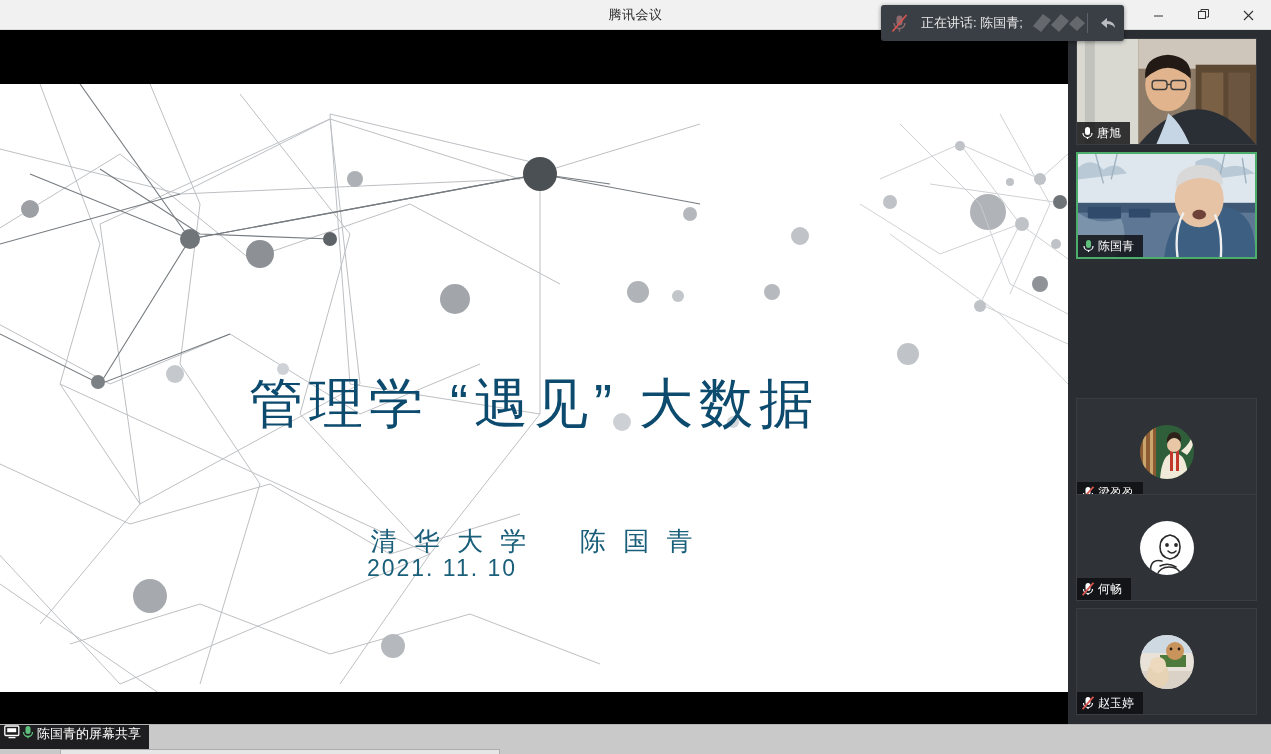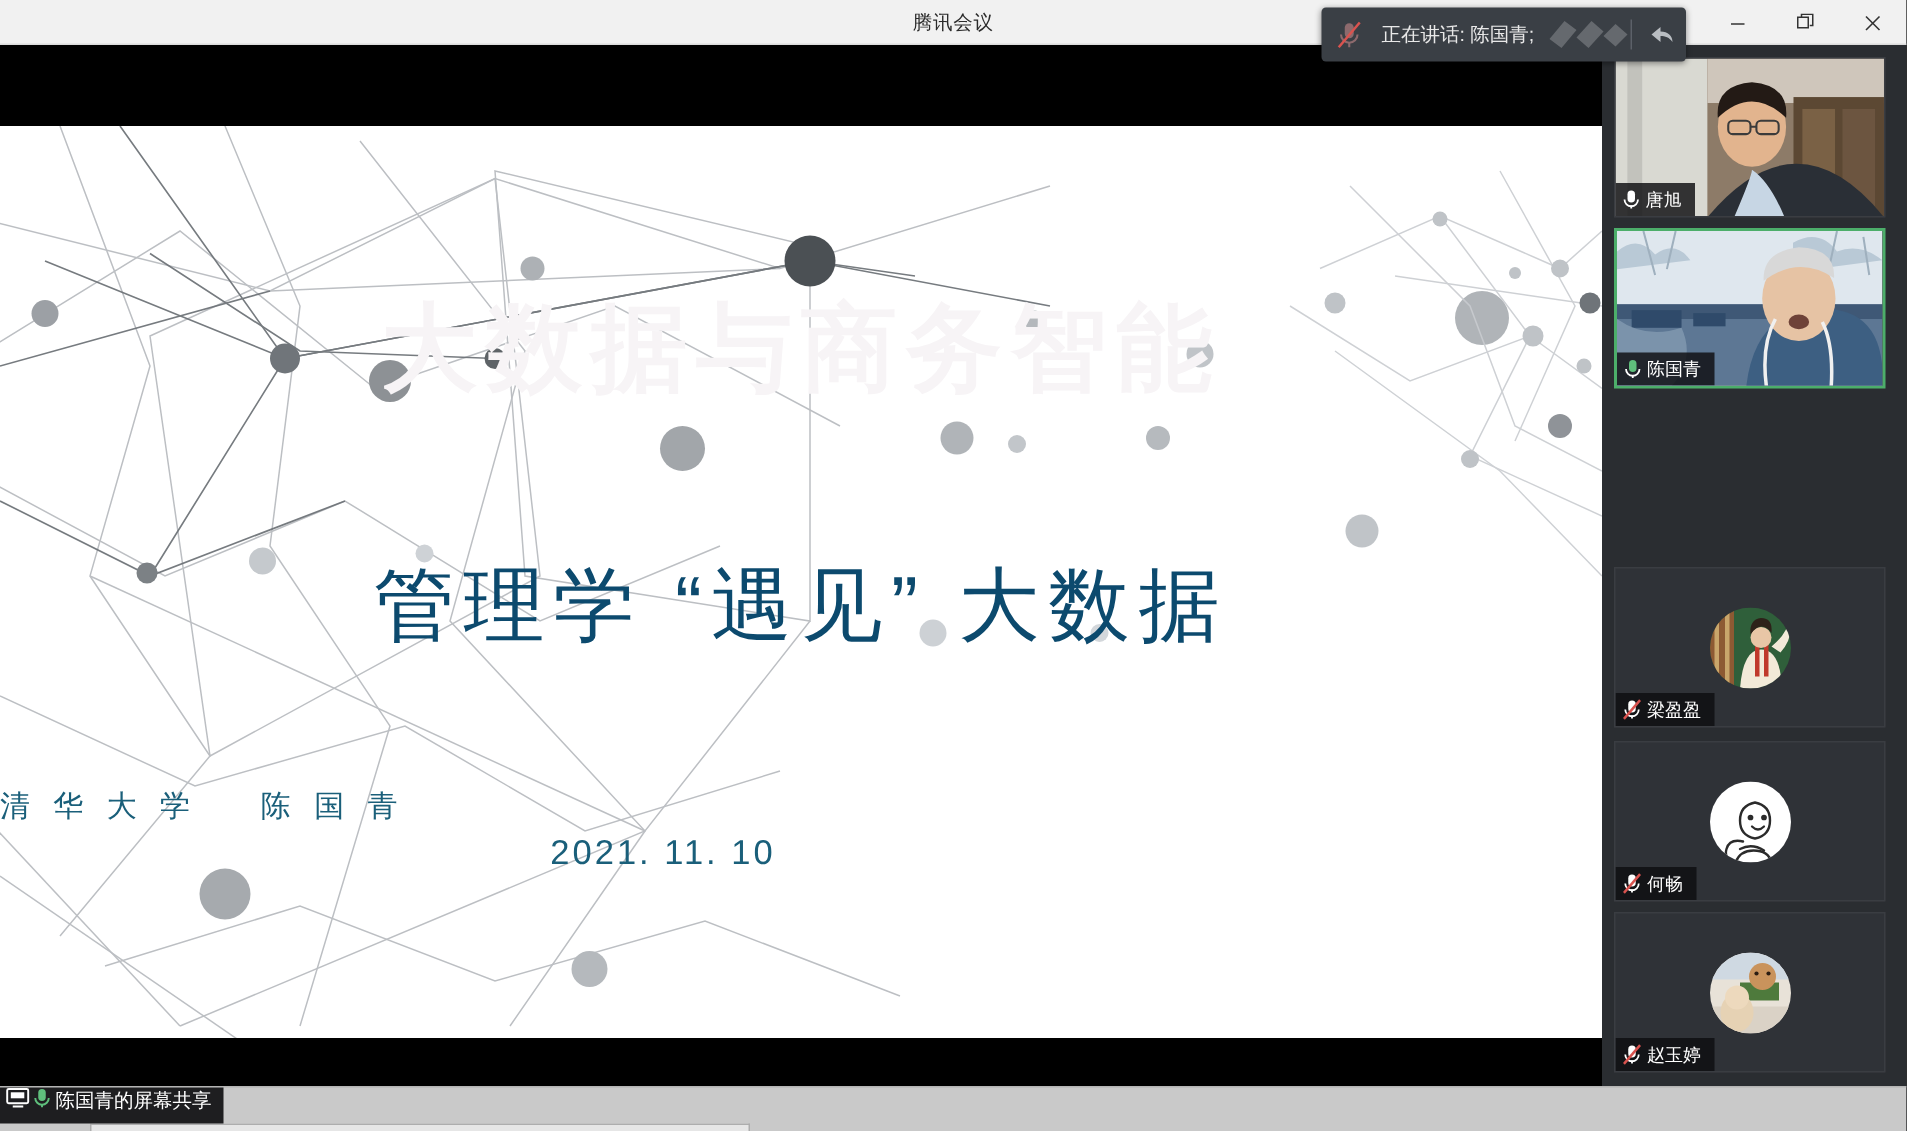--- a/index.html
+++ b/index.html
@@ -109,21 +109,22 @@
     position: absolute; left: 0; top: 284px;
     width: 1068px;
     text-align: center;
     font-size: 54px;
     letter-spacing: 6px;
     white-space: nowrap;
   }
   .slide-sub1 {
     position: absolute; left: 0; top: 440px;
     width: 1068px;
-    font-size: 20px;
+    text-align: center;
+    font-size: 26px;
     letter-spacing: 5px;
     white-space: pre;
   }
   .slide-sub2 {
     position: absolute; left: 0; top: 471px;
     width: 884px;
     text-align: center;
     font-size: 23px;
     letter-spacing: 2px;
     white-space: nowrap;
@@ -301,21 +302,20 @@
           <circle cx="1010" cy="98" r="4"></circle>
             <circle cx="1040" cy="95" r="6"></circle>
           <circle cx="1022" cy="140" r="7"></circle>
             <circle cx="1056" cy="160" r="5"></circle>
           <circle cx="980" cy="222" r="6"></circle>
             <circle cx="1040" cy="200" r="8" fill="#8f9398"></circle>
           <circle cx="1060" cy="118" r="7" fill="#6f7479"></circle>
         </g>
       </svg>
 
-      <div class="slide-watermark">大数据与商务智能</div>
       <div class="slide-title" id="slide-title" style="color: #0c4a6e;">管理学 “遇见” 大数据</div>
       <div class="slide-sub1" id="slide-sub1" style="color: rgb(26, 95, 122);">清 华 大 学    陈 国 青</div>
       <div class="slide-sub2" id="slide-sub2" style="color: rgb(26, 95, 122);">2021. 11. 10</div>
     </div>
   </div>
 
   <div class="speak-bar">
     <div class="mic-wrap">
       <svg width="17" height="19" viewBox="0 0 17 19">
         <g fill="#8d6a6d">
@@ -405,21 +405,21 @@
         <svg width="11" height="14" viewBox="0 0 11 14">
           <rect x="3" y="1" width="5" height="8" rx="2.5" fill="#5fbf7c"></rect>
           <path d="M1 7 a4.5 4.5 0 0 0 9 0" fill="none" stroke="#ffffff" stroke-width="1.2"></path>
           <line x1="5.5" y1="11" x2="5.5" y2="13" stroke="#ffffff" stroke-width="1.2"></line>
         </svg>
         <span class="chip-text">陈国青</span>
       </div>
     </div>
 
 
-    <div class="tile" style="top:348px">
+    <div class="tile" style="top:368px">
       <div class="tile-avatar">
         <svg width="54" height="54" viewBox="0 0 54 54">
           <rect width="54" height="54" fill="#2f5f3a"></rect>
           <rect x="0" y="0" width="16" height="54" fill="#8d5a33"></rect>
           <rect x="3" y="0" width="3" height="54" fill="#c9a66b"></rect>
           <rect x="10" y="0" width="3" height="54" fill="#c9a66b"></rect>
           <path d="M20 54 q2 -26 14 -26 q13 0 14 26z" fill="#f2ead8"></path>
           <rect x="30" y="20" width="3" height="26" fill="#c0392b"></rect>
           <rect x="36" y="20" width="3" height="26" fill="#c0392b"></rect>
           <circle cx="34" cy="20" r="7" fill="#e8c6a6"></circle>

